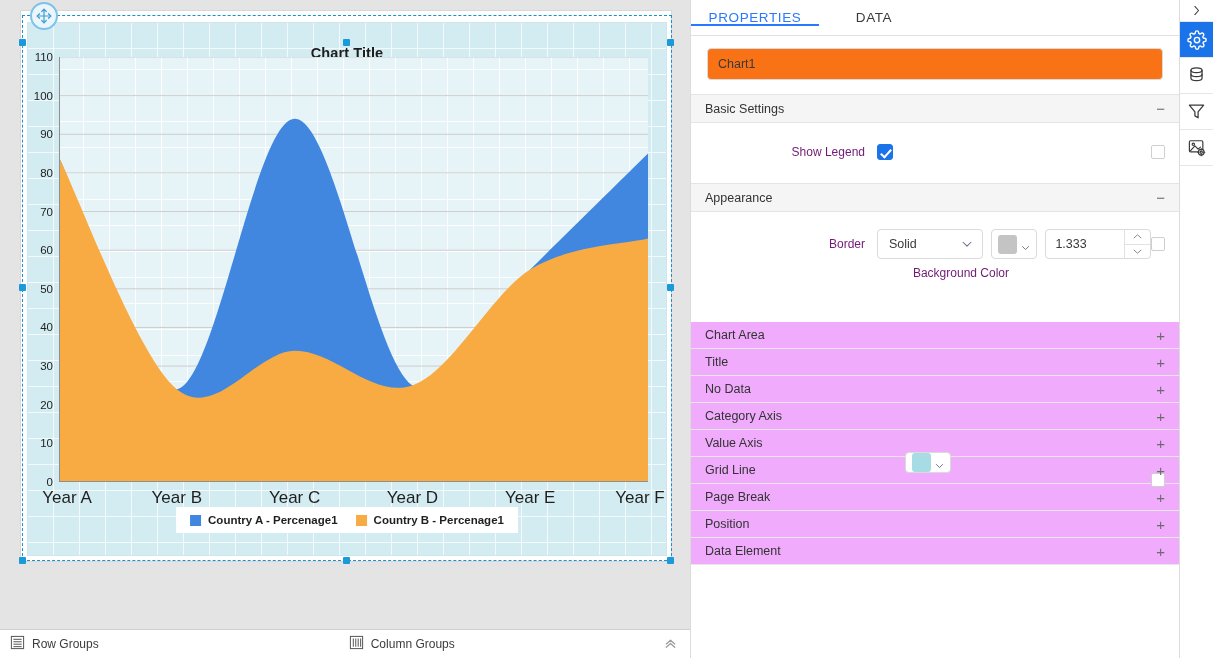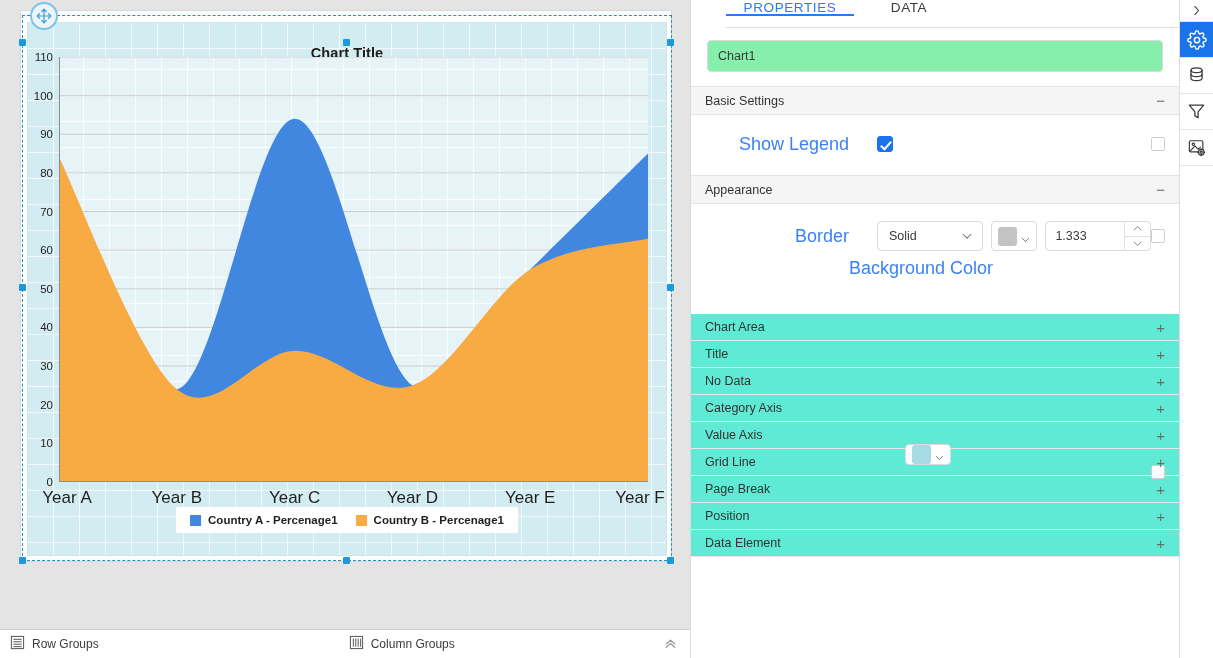--- a/index.html
+++ b/index.html
@@ -150,24 +150,23 @@
     position: relative;
     width: 523px; height: 658px;
     flex: 0 0 523px;
     background: #ffffff;
     border-left: 1px solid #dcdcdc;
     display: flex;
   }
   .props-body { width: 489px; height: 658px; overflow: hidden; position: relative; }
 
   .tabs {
-    display: flex; align-items: flex-start;
-    height: 28px;
+    display: flex; align-items: center;
+    height: 36px;
     border-bottom: 1px solid #e0e0e0;
-    margin-left: 35px;
   }
   .tab {
     display: flex; align-items: center; justify-content: center;
     font-size: 13.5px; letter-spacing: .6px;
     color: #3b3b3b;
     cursor: pointer;
     position: relative;
     padding: 0 2px;
   }
   .tab.t1 { width: 128px; color: #2979ff; font-weight: 500; }
@@ -178,21 +177,21 @@
   }
 
   .name-block { padding: 12px 16px 14px 16px; }
   .name-label { font-size: 13.5px; color: #2c2c2c; margin-bottom: 10px; }
   .name-input {
     width: 100%; height: 32px;
     border: 1px solid #dadada; border-radius: 4px;
     padding: 0 10px;
     font-size: 12.5px; color: #3a3a3a;
     font-family: "Liberation Sans", sans-serif;
-    background: #86efac; outline: none;
+    background: #f97316; outline: none;
   }
 
   .section-head {
     height: 29px;
     background: #f5f5f5;
     border-top: 1px solid #e4e4e4;
     border-bottom: 1px solid #e4e4e4;
     display: flex; align-items: center;
     padding: 0 14px 0 14px;
     font-size: 12.5px; color: #333333;
@@ -203,22 +202,22 @@
     margin-left: auto;
     color: #6b6b6b;
     font-size: 15px;
     line-height: 1;
     font-family: "Liberation Sans", sans-serif;
   }
   .section-body { background: #ffffff; padding: 10px 0 12px 0; }
 
   .row { display: flex; align-items: center; height: 38px; padding: 0 14px 0 0; }
   .row-label {
-    width: 186px; text-align: right; padding-right: 28px;
-    font-size: 18px; color: #3b82f6; flex: 0 0 186px;
+    width: 186px; text-align: right; padding-right: 12px;
+    font-size: 12px; color: #701a75; flex: 0 0 186px;
   }
   .cb {
     width: 16px; height: 16px; border-radius: 3px;
     border: 1px solid #b9b9b9; background: #fff;
     display: inline-block; position: relative; cursor: pointer;
     flex: 0 0 16px;
   }
   .cb.checked { background: #1a73e8; border-color: #1a73e8; }
   .cb.checked::after {
     content: ""; position: absolute;
@@ -261,21 +260,21 @@
     font-size: 12.5px; color: #3a3a3a; background: transparent;
     font-family: "Liberation Sans", sans-serif; min-width: 0;
   }
   .spin-btns { width: 26px; border-left: 1px solid #e2e2e2; display: flex; flex-direction: column; }
   .spin-btn { flex: 1; display: flex; align-items: center; justify-content: center; cursor: pointer; color: #7a7a7a; }
   .spin-btn + .spin-btn { border-top: 1px solid #e2e2e2; }
 
   .acc-item {
     height: 27px;
     border-bottom: 1px solid #e7e7e7;
-    background: #5eead4;
+    background: #f0abfc;
     display: flex; align-items: center;
     padding: 0 14px;
     font-size: 12.5px; color: #333;
     cursor: pointer; user-select: none;
   }
   .acc-item .sign { margin-left: auto; color: #6b6b6b; font-size: 15px; line-height: 1; }
 
   
   .rail {
     width: 34px; flex: 0 0 34px;

